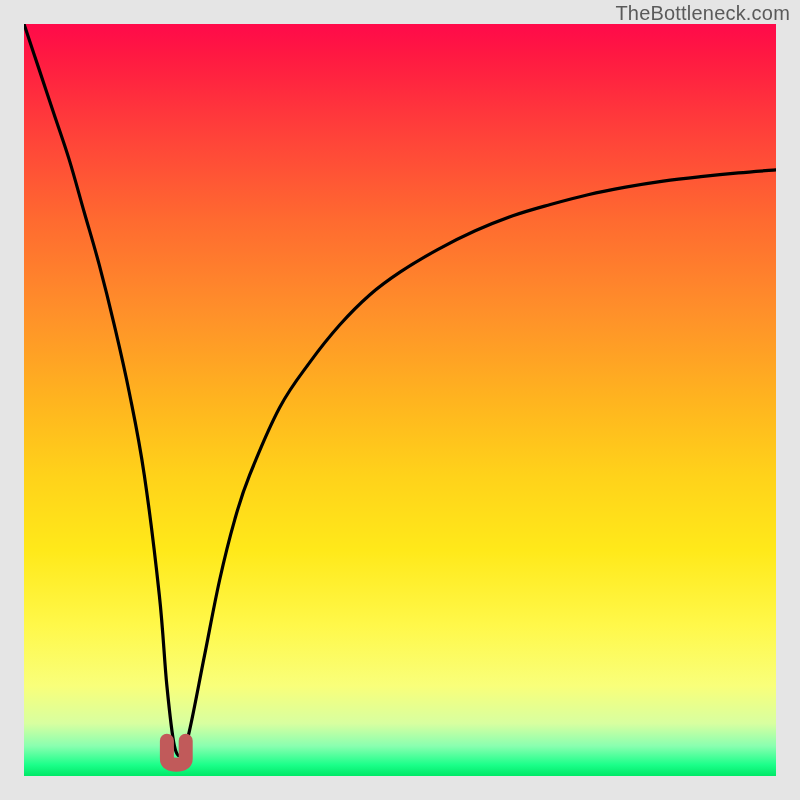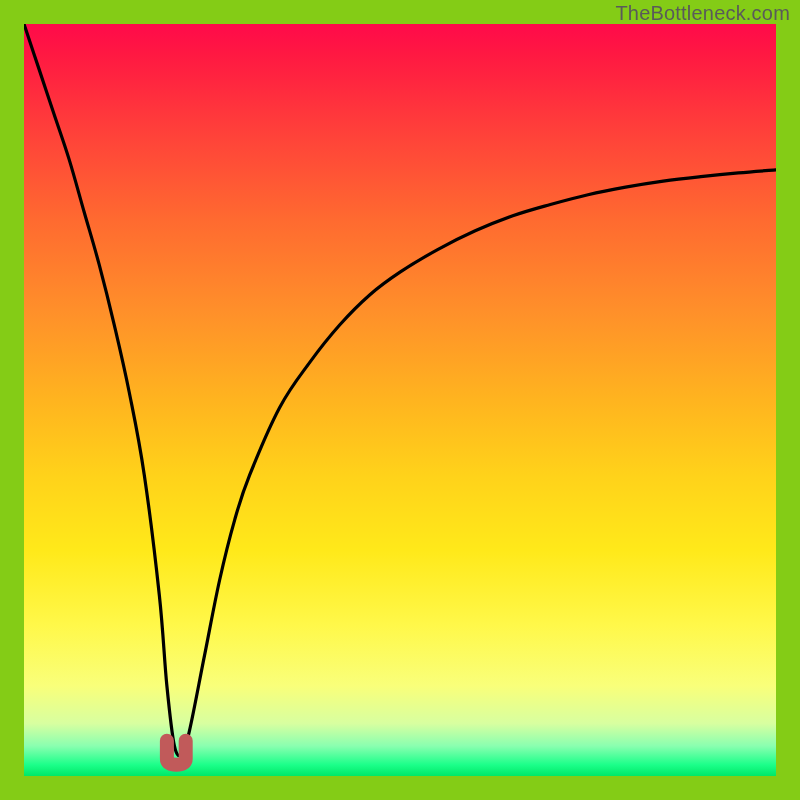--- a/index.html
+++ b/index.html
@@ -10,21 +10,21 @@
     overflow: hidden;
     background: #000;
     font-family: Arial, Helvetica, sans-serif;
   }
   .frame {
     position: absolute;
     top: 0;
     left: 0;
     width: 800px;
     height: 800px;
-    background: #84cc16;
+    background: #e5e5e5;
   }
   .plot-area {
     position: absolute;
     top: 24px;
     left: 24px;
     width: 752px;
     height: 752px;
     overflow: hidden;
   }
   .gradient {

